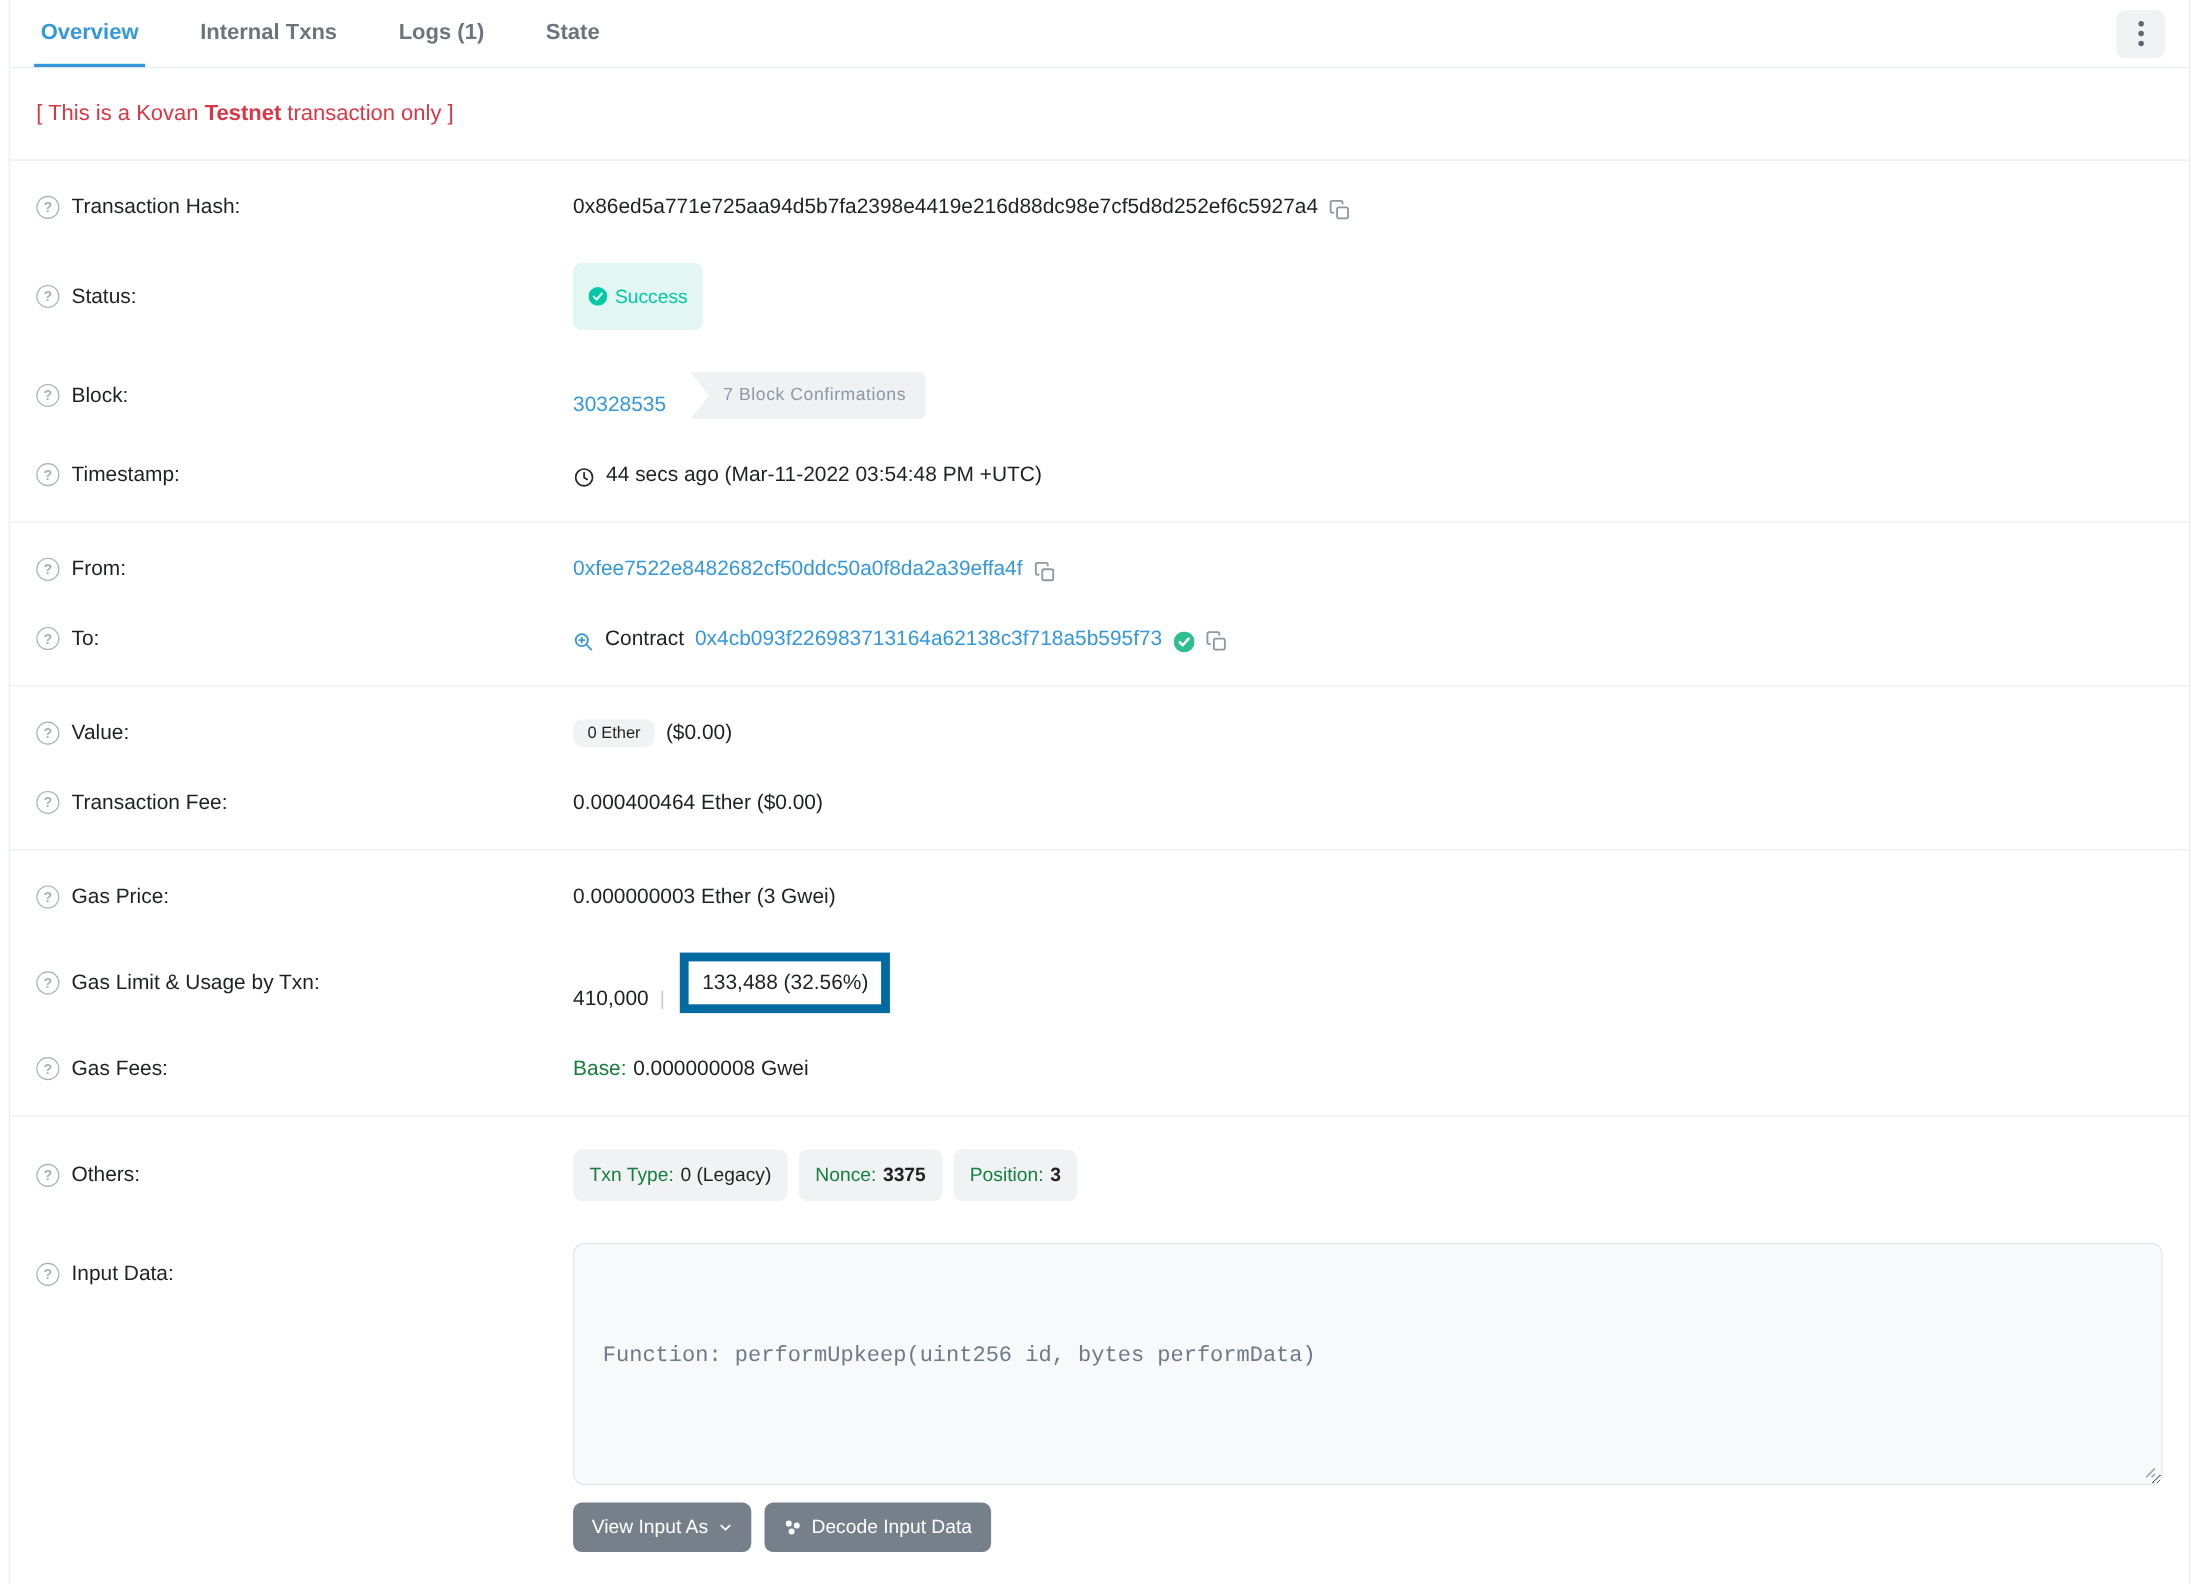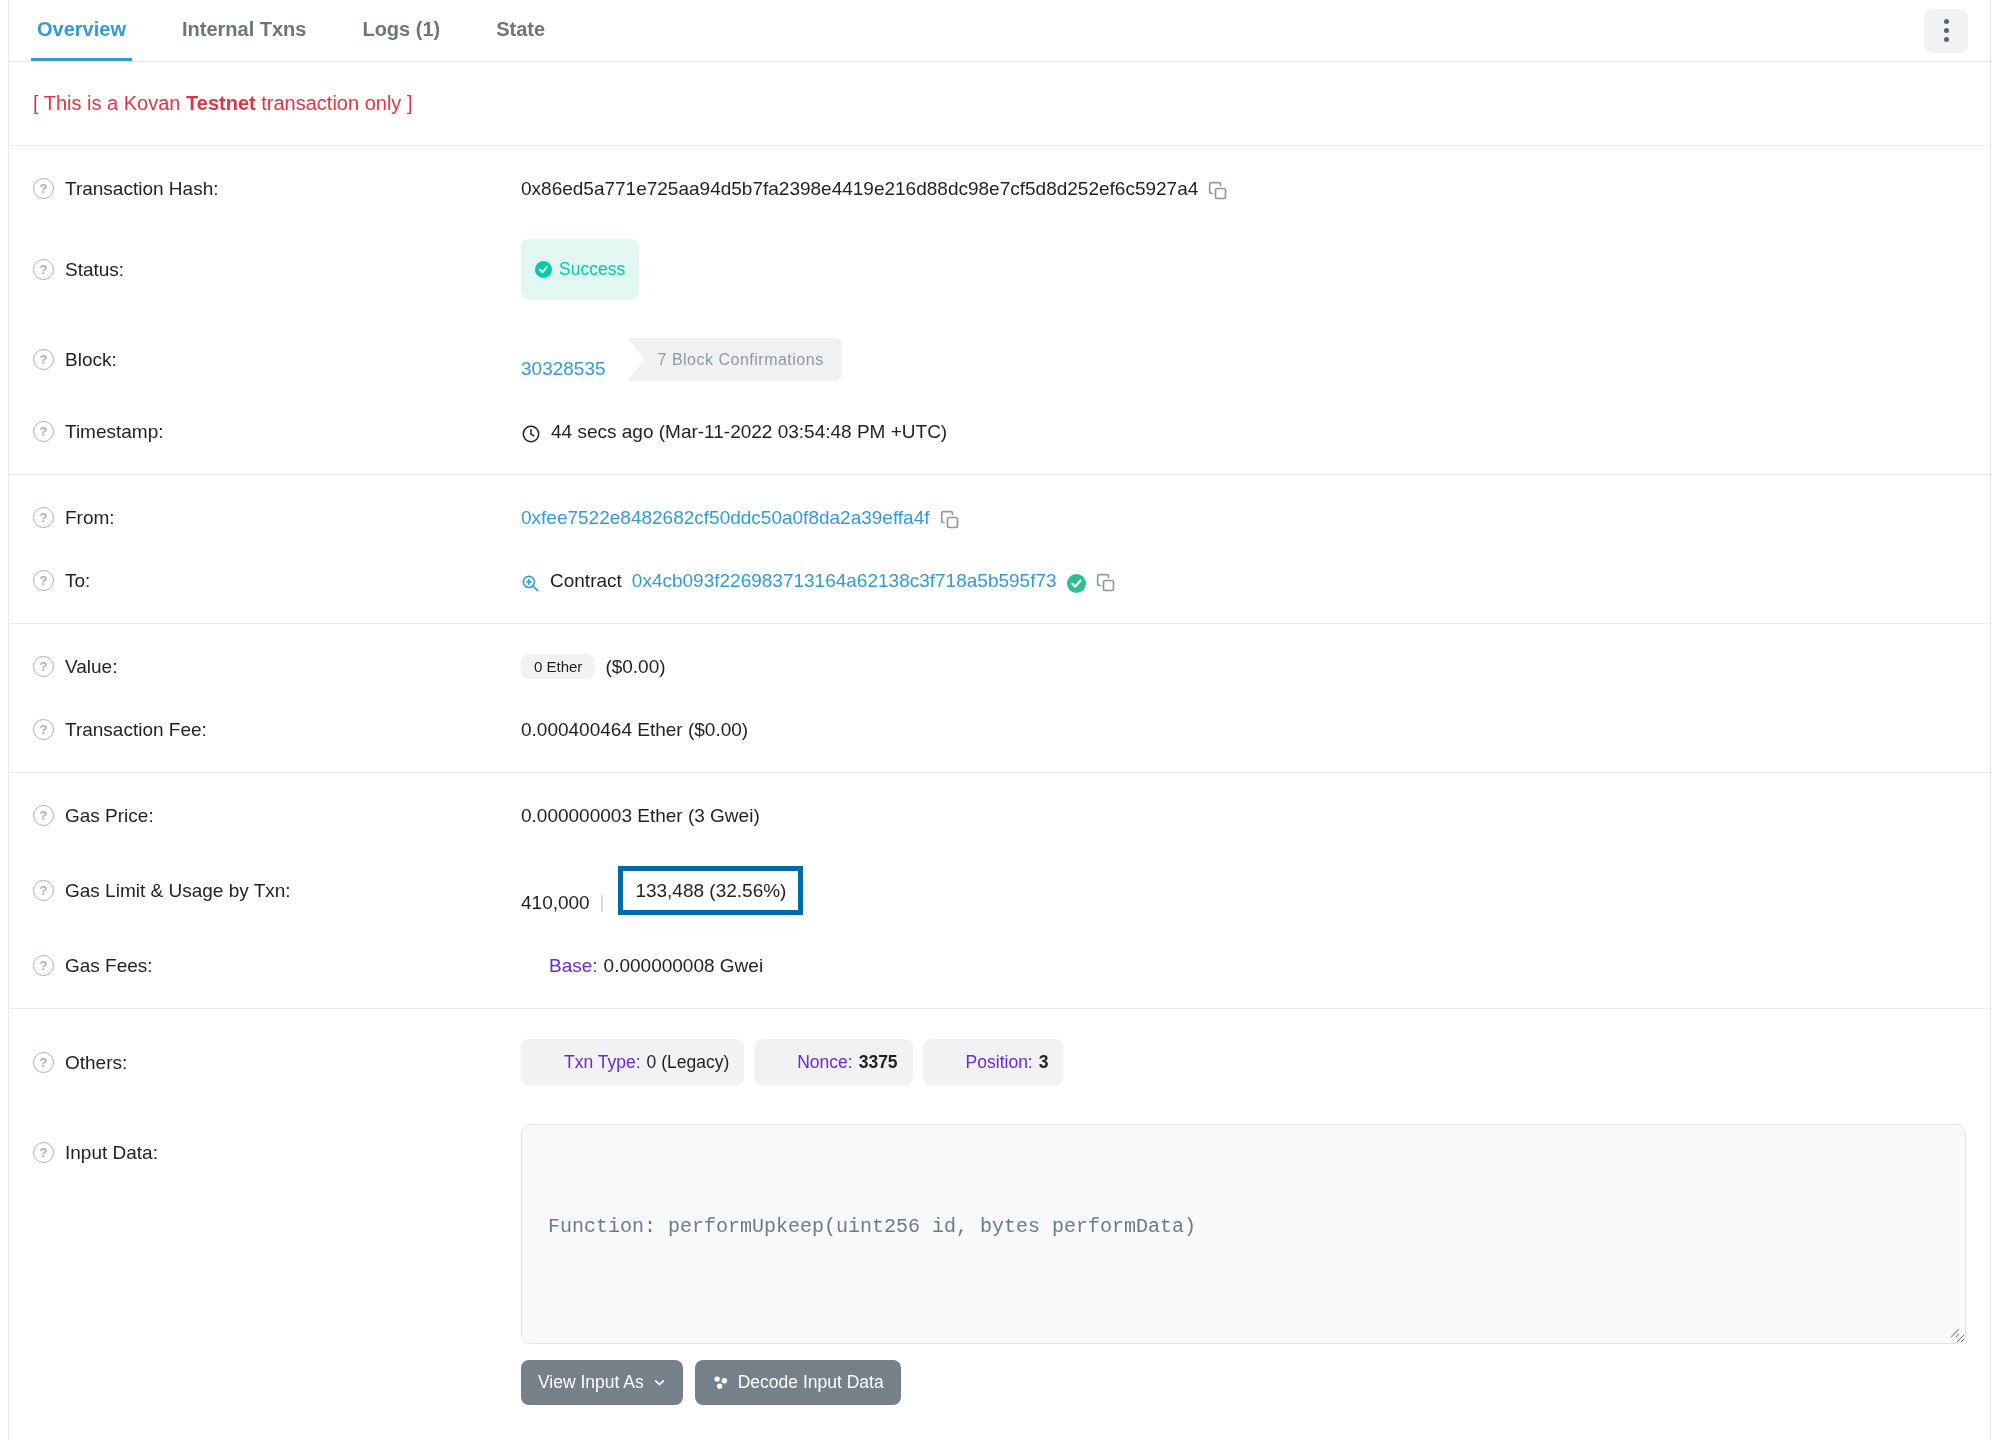--- a/index.html
+++ b/index.html
@@ -42,21 +42,21 @@
   .row.top-align { align-items: flex-start; }
   .row-label { width: 488px; flex-shrink: 0; display: flex; align-items: center; gap: 11px; }
   .row-value { display: flex; align-items: flex-end; gap: 10px; flex: 1; min-width: 0; }
   .q-icon {
     width: 21px; height: 21px; flex-shrink: 0;
     border: 1.5px solid #a5afba; border-radius: 50%;
     color: #a5afba; font-size: 13px; font-weight: 700;
     display: inline-flex; align-items: center; justify-content: center;
   }
   .link { color: #3498db; text-decoration: none; cursor: pointer; }
-  .muted { color: #6d28d9; margin-left: 28px; }
+  .muted { color: #15803d; }
   .icon-btn { background: none; border: none; cursor: pointer; display: inline-flex; align-items: center; padding: 0; }
   
   .status-badge {
     display: inline-flex; align-items: center; gap: 7px;
     background: #e2f7f1; color: #00c9a7;
     font-size: 17.5px; padding: 18px 14px; border-radius: 8px;
   }
   .conf-badge {
     display: inline-block; margin-left: 12px;
     background: #f0f1f3; color: #8c98a4;
@@ -68,21 +68,21 @@
     display: inline-block; background: #f1f2f3; border-radius: 8px;
     padding: 0 13px; font-size: 15px; color: #1e2022;
   }
   .others-badge {
     display: inline-flex; gap: 6px; background: #f1f2f3; border-radius: 8px;
     padding: 11px 15px; font-size: 17.5px; margin-right: 10px;
   }
   .others-badge .bval { font-weight: 700; color: #1e2022; }
   .others-badge .bval.normal { font-weight: 400; }
   .red-annot {
-    display: inline-block; border: 5px solid #0369a1;
+    display: inline-block; border: 8px solid #0369a1;
     padding: 7px 12px; margin-left: 8px;
   }
   .sep-bar { color: #c3ccd4; margin: 0 6px 0 10px; font-size: 18px; }
   
   .input-col { flex: 1; min-width: 0; }
   .input-box {
     position: relative; height: 220px; overflow: hidden;
     background: #f8f9fa; border: 1px solid #e0e4ea; border-radius: 10px;
     padding: 24px 26px;
     font-family: "Liberation Mono", "DejaVu Sans Mono", monospace;

